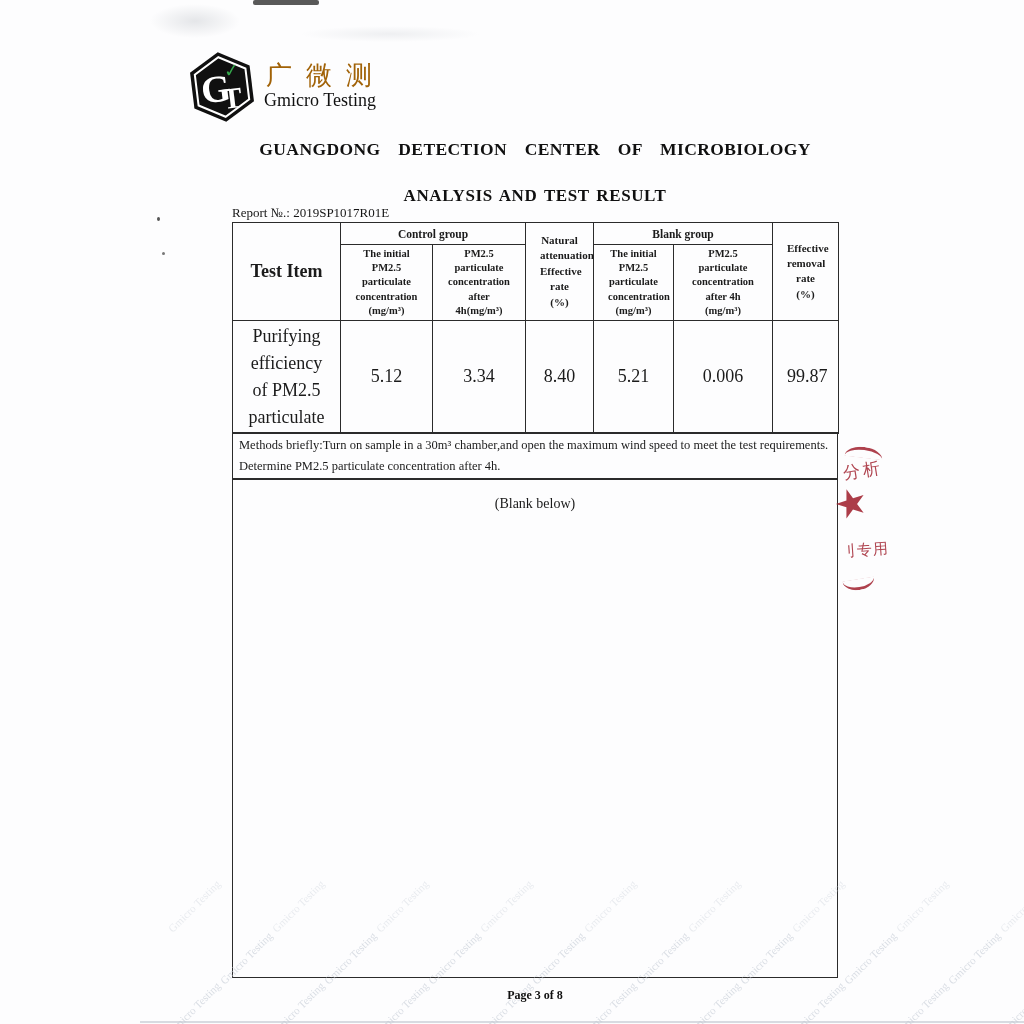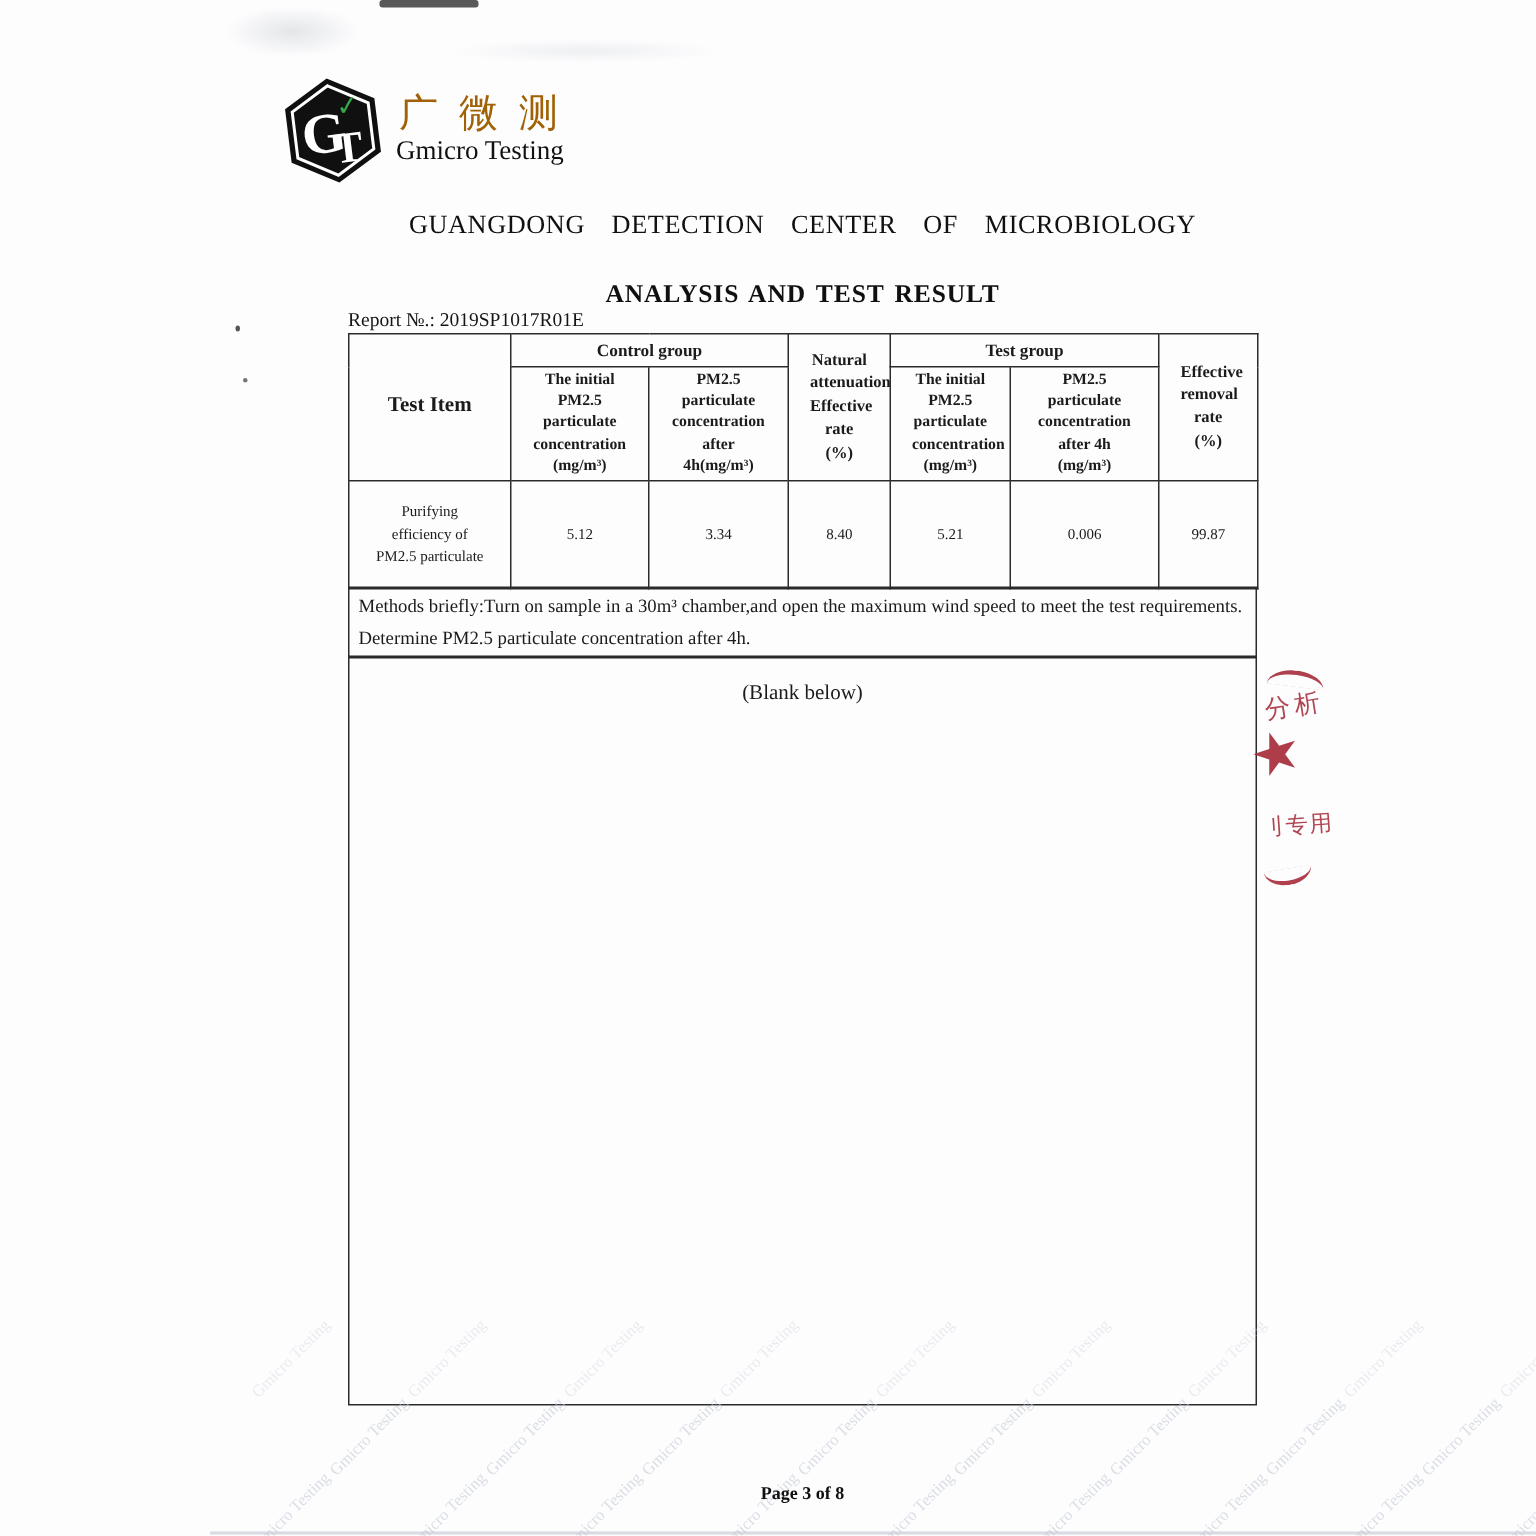--- a/index.html
+++ b/index.html
@@ -15,33 +15,33 @@
   .speck2 { left:162px; top:252px; width:3px; height:3px; background:#777; border-radius:50%; }
   .scan-bottom-line { left:140px; top:1021px; width:884px; height:2px; background:#b9c0c8; opacity:.55; }
 
   
   .logo-wrap { position:absolute; left:186px; top:50px; width:420px; height:72px; }
   .logo-hex { position:absolute; left:0; top:0; }
   .brand-cn { position:absolute; left:80px; top:8px; font-size:26px; letter-spacing:14px; color:#a16207; font-family:Liberation Sans, sans-serif; font-weight:500; white-space:nowrap; }
   .brand-en { position:absolute; left:78px; top:40px; font-size:18px; color:#111; }
 
   
-  .doc-title { position:absolute; left:140px; top:139px; width:790px; text-align:center; font-size:17.5px; font-weight:normal; word-spacing:13px; letter-spacing:.4px; color:#101010; }
+  .doc-title { position:absolute; left:140px; top:139px; width:790px; text-align:center; font-size:17.5px; font-weight:bold; word-spacing:13px; letter-spacing:.4px; color:#101010; }
   .doc-subtitle { position:absolute; left:140px; top:186px; width:790px; text-align:center; font-size:17px; font-weight:bold; letter-spacing:.6px; word-spacing:2px; color:#101010; }
   .report-no { position:absolute; left:232px; top:205px; font-size:13px; color:#151515; }
 
   
   .content { position:absolute; left:232px; top:222px; width:606px; }
   table.result { border-collapse:collapse; table-layout:fixed; width:606px; }
   table.result td, table.result th { border:1.6px solid #2b2b2b; text-align:center; vertical-align:middle; padding:2px 14px; }
   .grp-header { font-size:11.5px; font-weight:bold; height:22px; }
   .sub-header { font-size:10.5px; font-weight:bold; line-height:1.35; height:69px; }
   .rowspan-header { font-size:11px; font-weight:bold; line-height:1.4; }
-  .test-item-header { font-size:14px; font-weight:bold; }
-  .data-row td { font-size:10px; height:72px; }
+  .test-item-header { font-size:18px; font-weight:bold; }
+  .data-row td { font-size:18px; height:60px; }
   .item-cell { font-size:12.5px; line-height:1.5; }
 
   .methods-box { border:1.6px solid #2b2b2b; margin-top:-1.6px; width:606px; min-height:41px; padding:2px 6px 3px 6px; font-size:12.5px; line-height:1.62; text-align:left; }
   .blank-box { border:1.6px solid #2b2b2b; margin-top:-1.6px; width:606px; height:500px; position:relative; }
   .blank-note { position:absolute; left:0; top:17px; width:100%; text-align:center; font-size:14px; color:#1b1b1b; }
 
   
   .stamp { position:absolute; left:840px; top:444px; width:60px; height:165px; color:#a62d3a; }
   .stamp-arc-top { position:absolute; left:5px; top:3px; width:38px; height:11px; border-top:3.5px solid #a62d3a; border-radius:50% 50% 0 0 / 100% 100% 0 0; transform:rotate(7deg); opacity:.9; }
   .stamp-txt-top { position:absolute; left:3px; top:15px; font-size:17px; letter-spacing:3px; transform:rotate(-9deg); font-family:"Liberation Sans", sans-serif; opacity:.88; white-space:nowrap; }
@@ -94,21 +94,21 @@
         <col style="width:68px">
           <col style="width:80px">
           <col style="width:99px">
           <col style="width:66px">
       </colgroup>
       <tbody>
         <tr>
           <td rowspan="2" class="test-item-header">Test Item</td>
           <td colspan="2" class="grp-header">Control group</td>
           <td rowspan="2" class="rowspan-header">Natural attenuation Effective rate (%)</td>
-          <td colspan="2" class="grp-header">Test group</td>
+          <td colspan="2" class="grp-header">Blank group</td>
           <td rowspan="2" class="rowspan-header">Effective removal rate (%)</td>
         </tr>
         <tr>
           <td class="sub-header">The initial PM2.5 particulate concentration (mg/m³)</td>
           <td class="sub-header">PM2.5 particulate concentration after 4h(mg/m³)</td>
           <td class="sub-header">The initial PM2.5 particulate concentration (mg/m³)</td>
           <td class="sub-header">PM2.5 particulate concentration after 4h (mg/m³)</td>
         </tr>
         <tr class="data-row">
           <td class="item-cell">Purifying efficiency of PM2.5 particulate</td>

